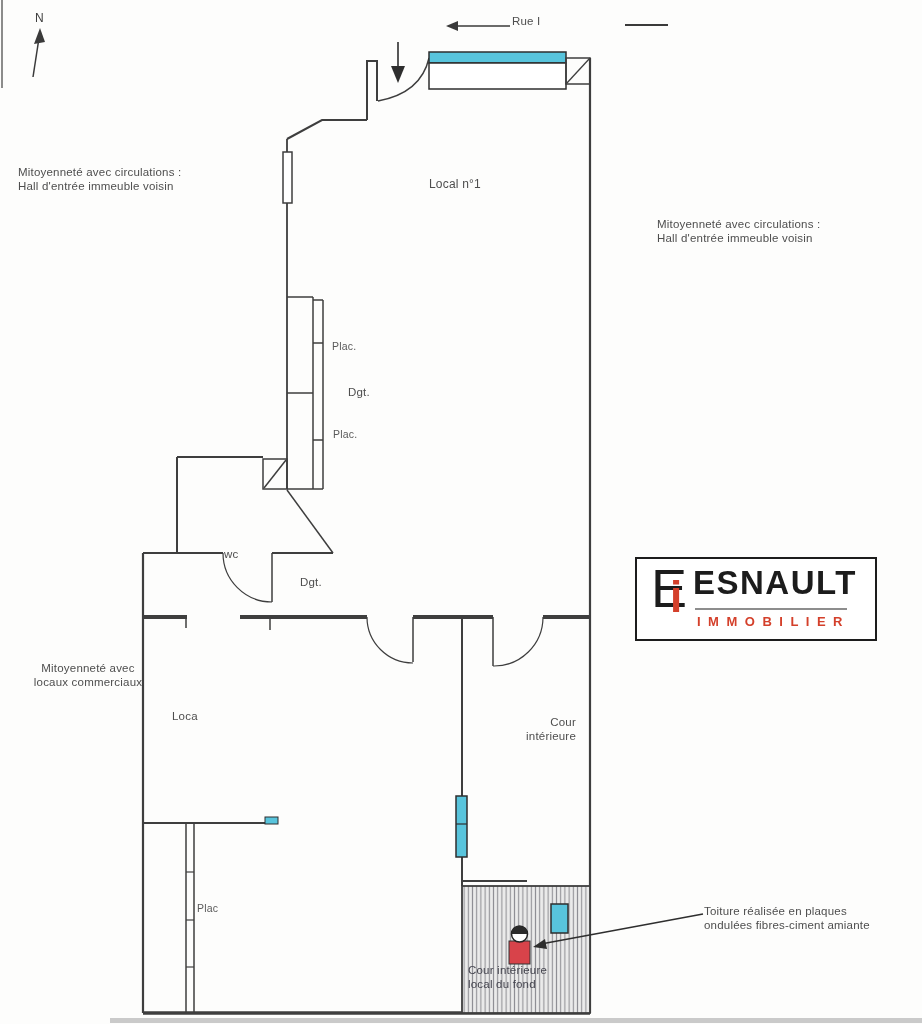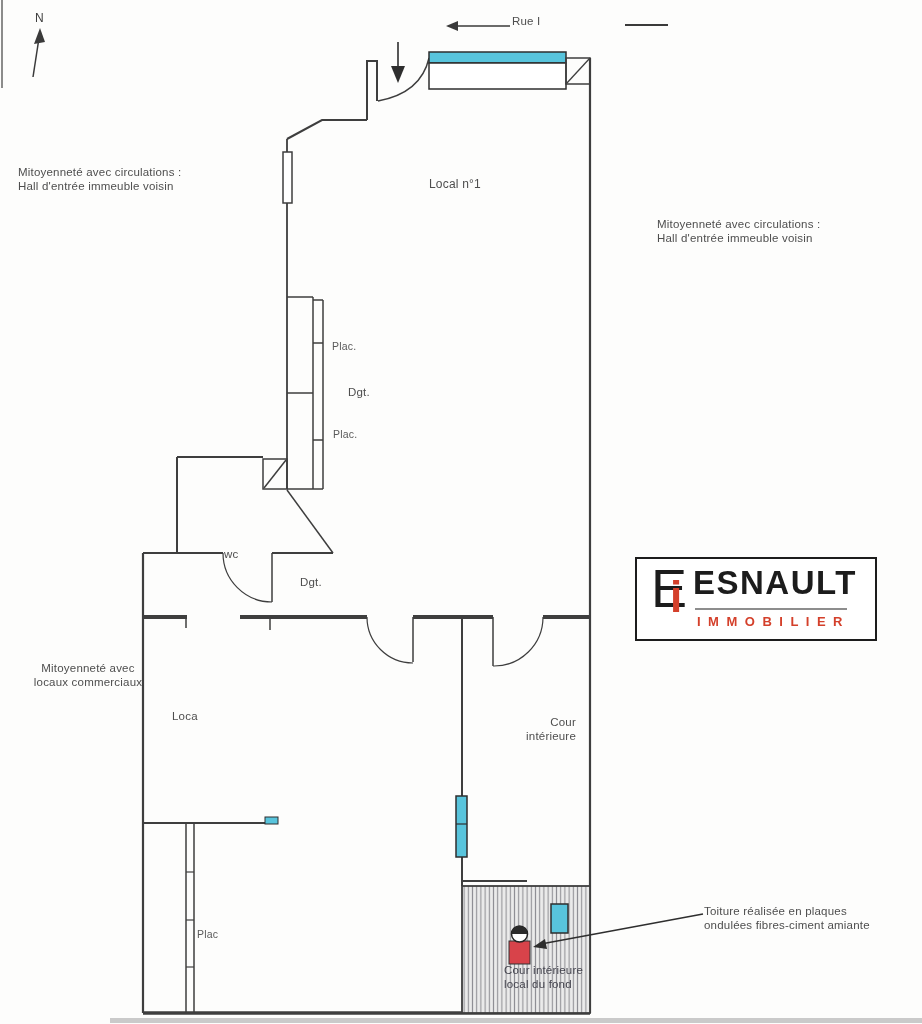--- a/index.html
+++ b/index.html
@@ -8,21 +8,21 @@
     font-family:"Liberation Sans", sans-serif;
   }
   #plan-svg{position:absolute;left:0;top:0;}
   .lbl{
     position:absolute;color:#4e4e4e;font-size:11.5px;line-height:13.5px;
     white-space:nowrap;letter-spacing:.2px;
   }
   .lbl.small{font-size:10.5px;color:#5a5a5a;margin-left:45px;}
   .lbl.center{text-align:center;white-space:normal;}
   .lbl.dark{color:#3c3c3c;}
-  .lbl.onhatch{color:#45454f;margin-left:36px;}
+  .lbl.onhatch{color:#45454f;}
   
   #logo{
     position:absolute;left:635px;top:557px;width:242px;height:84px;
     background:#ffffff;border:2px solid #1c1c1c;box-sizing:border-box;
   }
   #logo .mono-e{
     position:absolute;left:14px;top:2px;font-size:54px;line-height:54px;
     font-weight:500;color:#1c1c1c;
   }
   #logo .mono-i{
@@ -205,21 +205,21 @@
 
   <div class="lbl" style="left:300px;top:576px;">Dgt.</div>
 
   <div class="lbl" style="left:172px;top:710px;text-align:center;">Loca</div>
 
   <div class="lbl center" style="left:486px;top:716px;width:90px;text-align:right;">
     <div>Cour</div>
     <div>intérieure</div>
   </div>
 
-  <div class="lbl small" style="left:152px;top:928px;">Plac</div>
+  <div class="lbl small" style="left:152px;top:902px;">Plac</div>
 
   <div class="lbl onhatch" style="left:468px;top:964px;">
     <div>Cour intérieure</div>
     <div>local du fond</div>
   </div>
 
   <div class="lbl" style="left:704px;top:905px;">
     <div>Toiture réalisée en plaques</div>
     <div>ondulées fibres-ciment amiante</div>
   </div>

